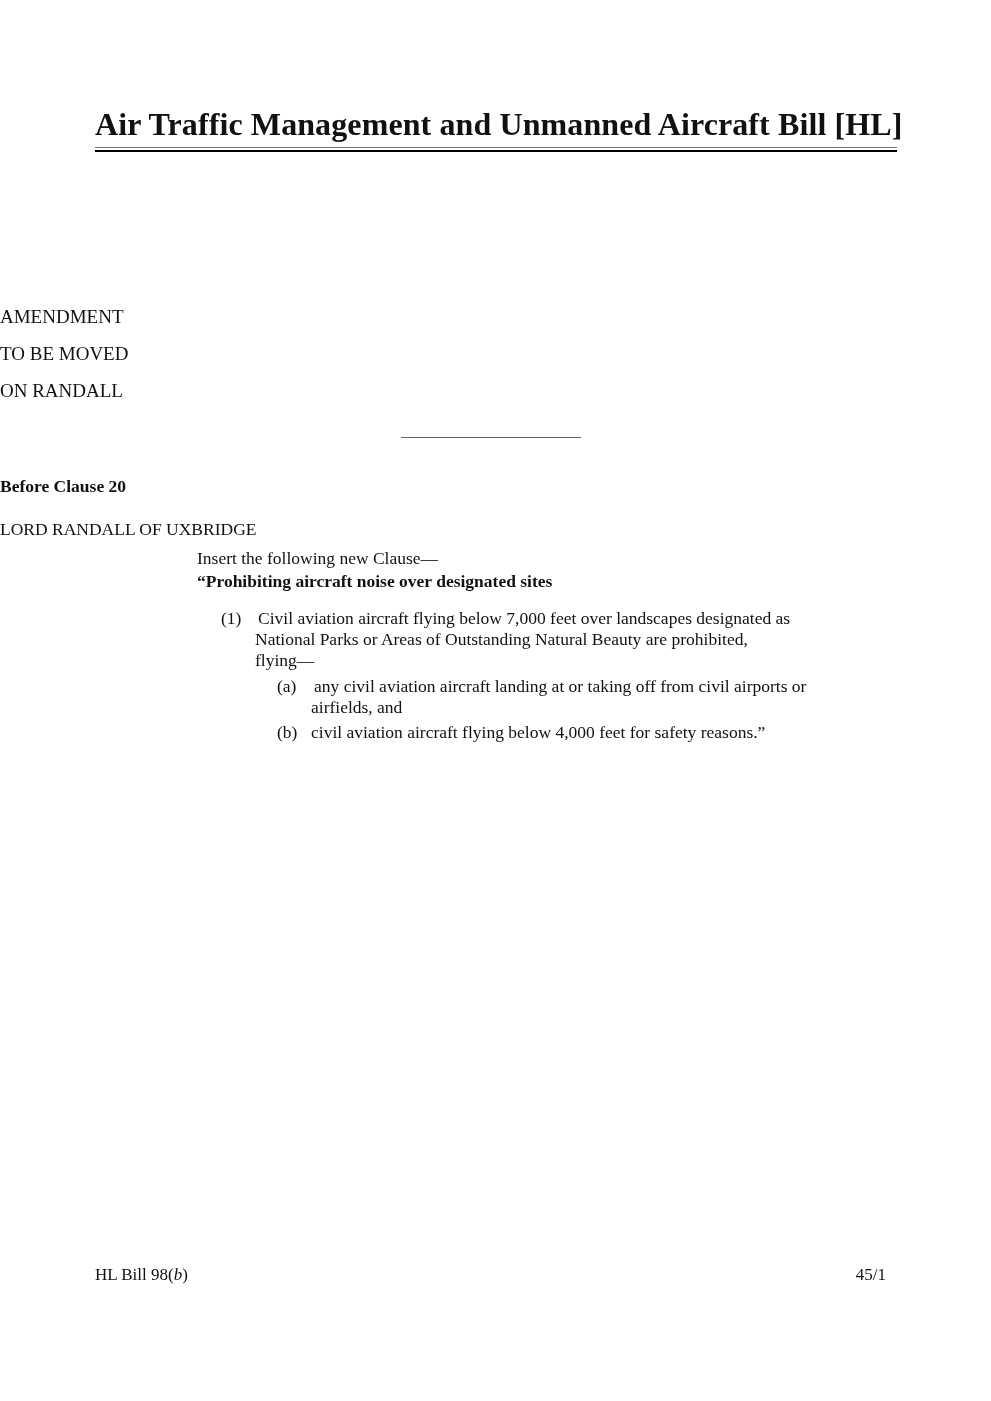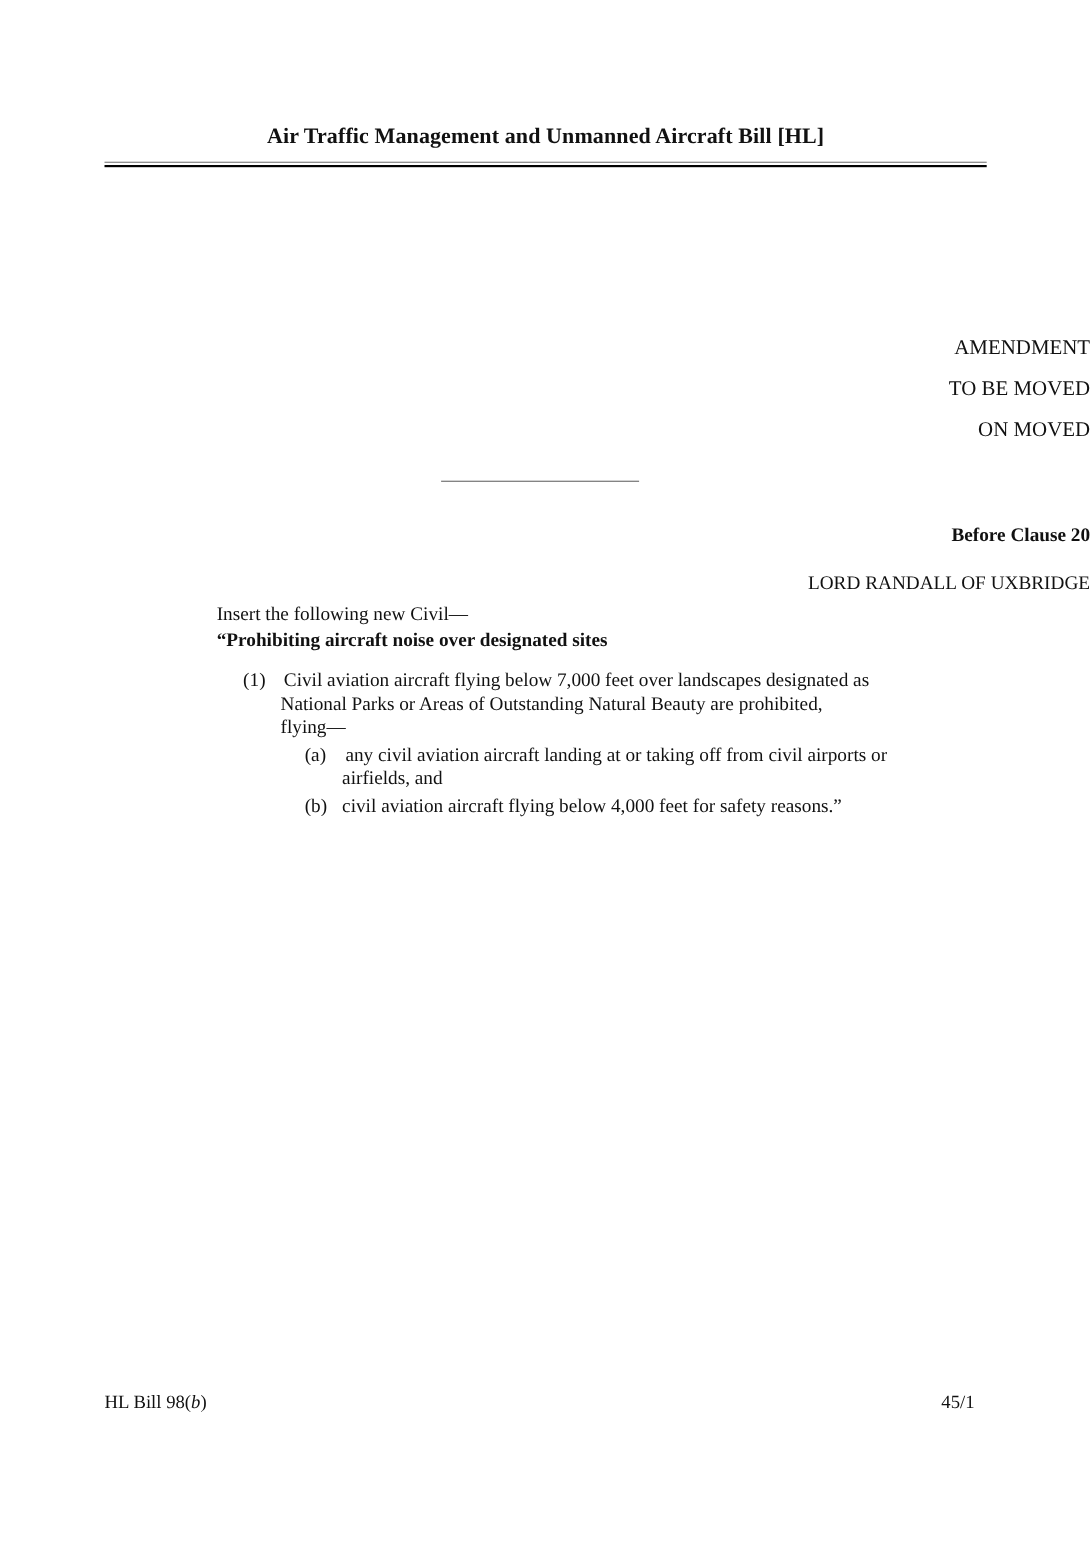--- a/index.html
+++ b/index.html
@@ -2,55 +2,55 @@
 <html><head>
 <meta charset="utf-8">
 <style>
   html, body { margin: 0; padding: 0; background: #ffffff; }
   body {
     width: 991px; height: 1401px; position: relative; overflow: hidden;
     font-family: "Liberation Serif", "DejaVu Serif", serif; color: #111;
   }
   .title {
     position: absolute; left: 95px; top: 104px; width: 802px;
-    text-align: center; font-weight: bold; font-size: 20px; line-height: 40px;
+    text-align: center; font-weight: bold; font-size: 32px; line-height: 40px;
     letter-spacing: 0.1px; white-space: nowrap;
   }
   .rule-thin { position: absolute; left: 95px; top: 147px; width: 802px; height: 1px; background: #777; }
   .rule-thick { position: absolute; left: 95px; top: 150px; width: 802px; height: 2px; background: #000; }
 
   .center-line {
-    position: absolute; left: 0; width: 991px; text-align: right;
+    position: absolute; left: 0; width: 991px; text-align: left;
     font-size: 19px; line-height: 24px;
   }
   .short-rule { position: absolute; left: 401px; top: 437px; width: 180px; height: 1px; background: #666; }
 
   .bold { font-weight: bold; }
   .text { position: absolute; font-size: 17.5px; line-height: 19px; }
   .justify { text-align: justify; text-align-last: left; }
 
   .num { position: absolute; font-size: 17.5px; line-height: 19px; }
   .footer { position: absolute; top: 1264px; font-size: 17px; line-height: 22px; }
 </style>
 </head>
 <body>
 
 <div class="title">Air Traffic Management and Unmanned Aircraft Bill [HL]</div>
 <div class="rule-thin"></div>
 <div class="rule-thick"></div>
 
 <div class="center-line" style="top:305px;">AMENDMENT</div>
 <div class="center-line" style="top:342px;">TO BE MOVED</div>
-<div class="center-line" style="top:379px;">ON MOVED</div>
+<div class="center-line" style="top:379px;">ON RANDALL</div>
 <div class="short-rule"></div>
 
 <div class="center-line bold" style="top:475px; font-size:17.5px; line-height:22px;">Before Clause 20</div>
 <div class="center-line" style="top:518px; font-size:17.5px; line-height:22px;">LORD RANDALL OF UXBRIDGE</div>
 
-<div class="text" style="left:197px; top:549px;">Insert the following new Civil—</div>
+<div class="text" style="left:197px; top:549px;">Insert the following new Clause—</div>
 <div class="text bold" style="left:197px; top:572px;">“Prohibiting aircraft noise over designated sites</div>
 
 <div class="num" style="left:221px; top:609px;">(1)</div>
 <div class="text justify" style="left:258px; top:609px; width:642px;">Civil aviation aircraft flying below 7,000 feet over landscapes designated as</div>
 <div class="text justify" style="left:255px; top:630px; width:642px;">National Parks or Areas of Outstanding Natural Beauty are prohibited,</div>
 <div class="text" style="left:255px; top:651px;">flying—</div>
 
 <div class="num" style="left:277px; top:677px;">(a)</div>
 <div class="text justify" style="left:314px; top:677px; width:586px;">any civil aviation aircraft landing at or taking off from civil airports or</div>
 <div class="text" style="left:311px; top:698px;">airfields, and</div>

